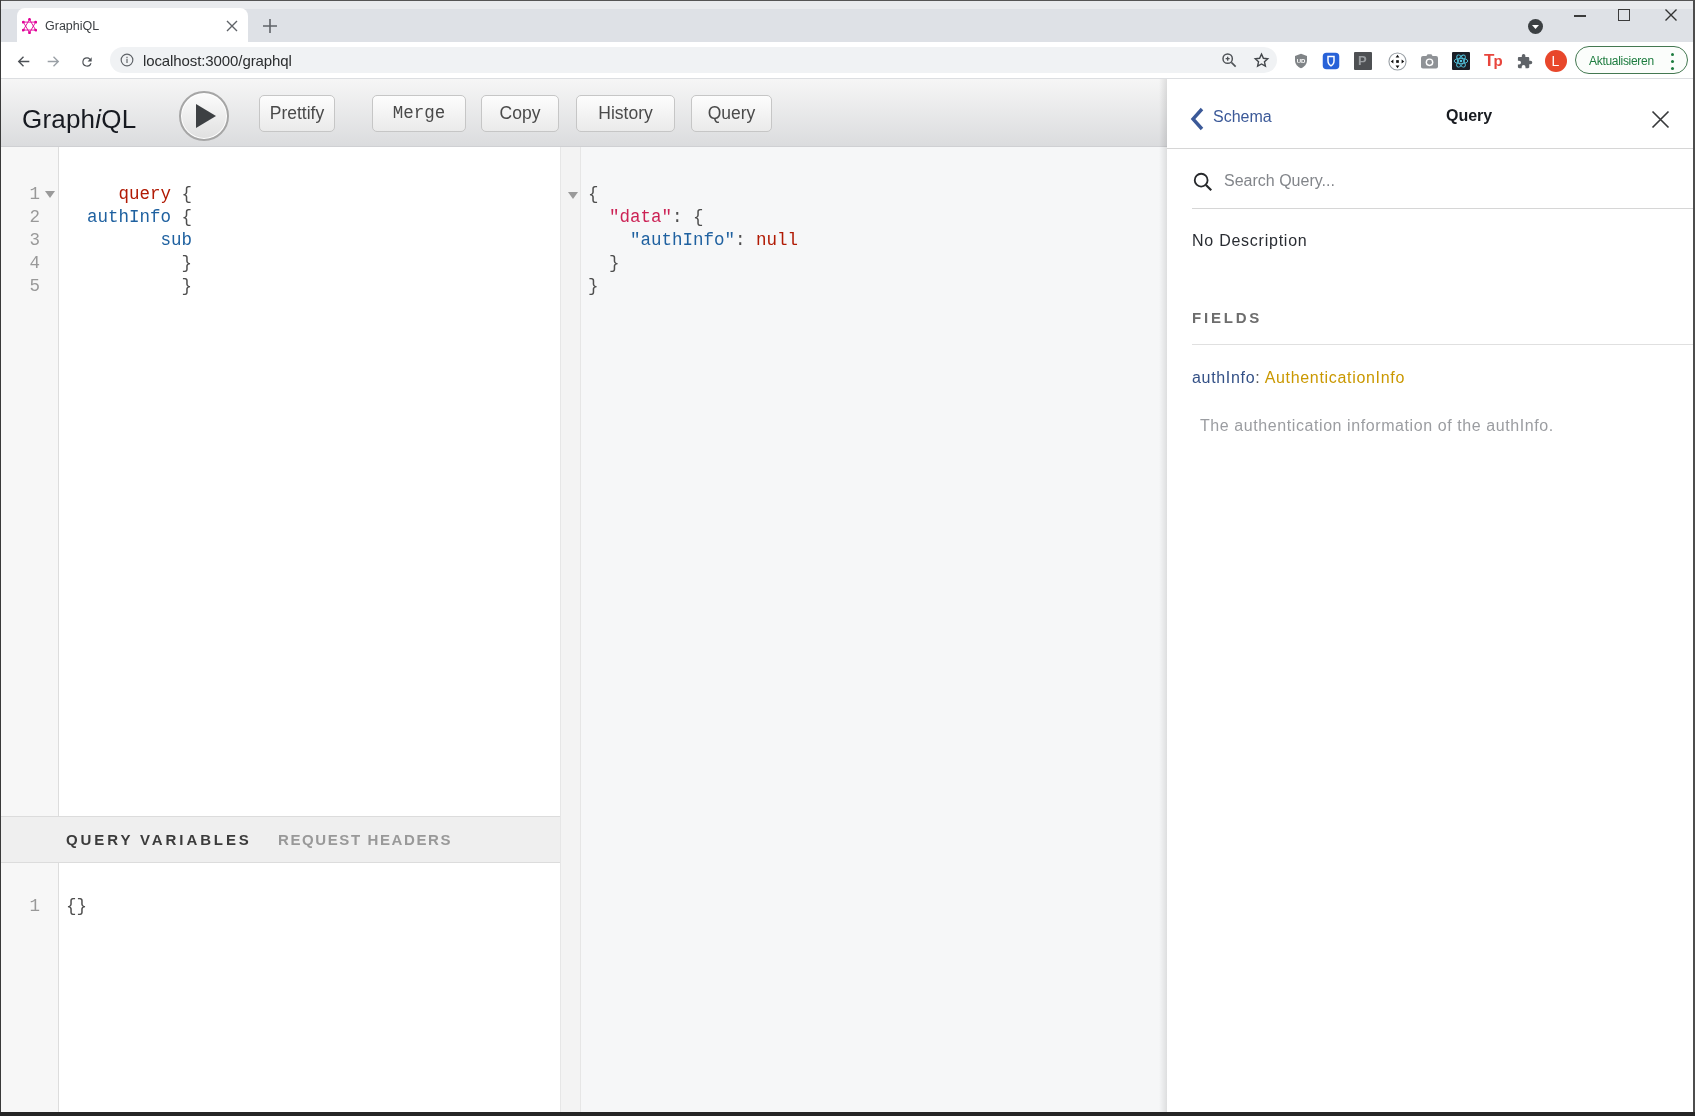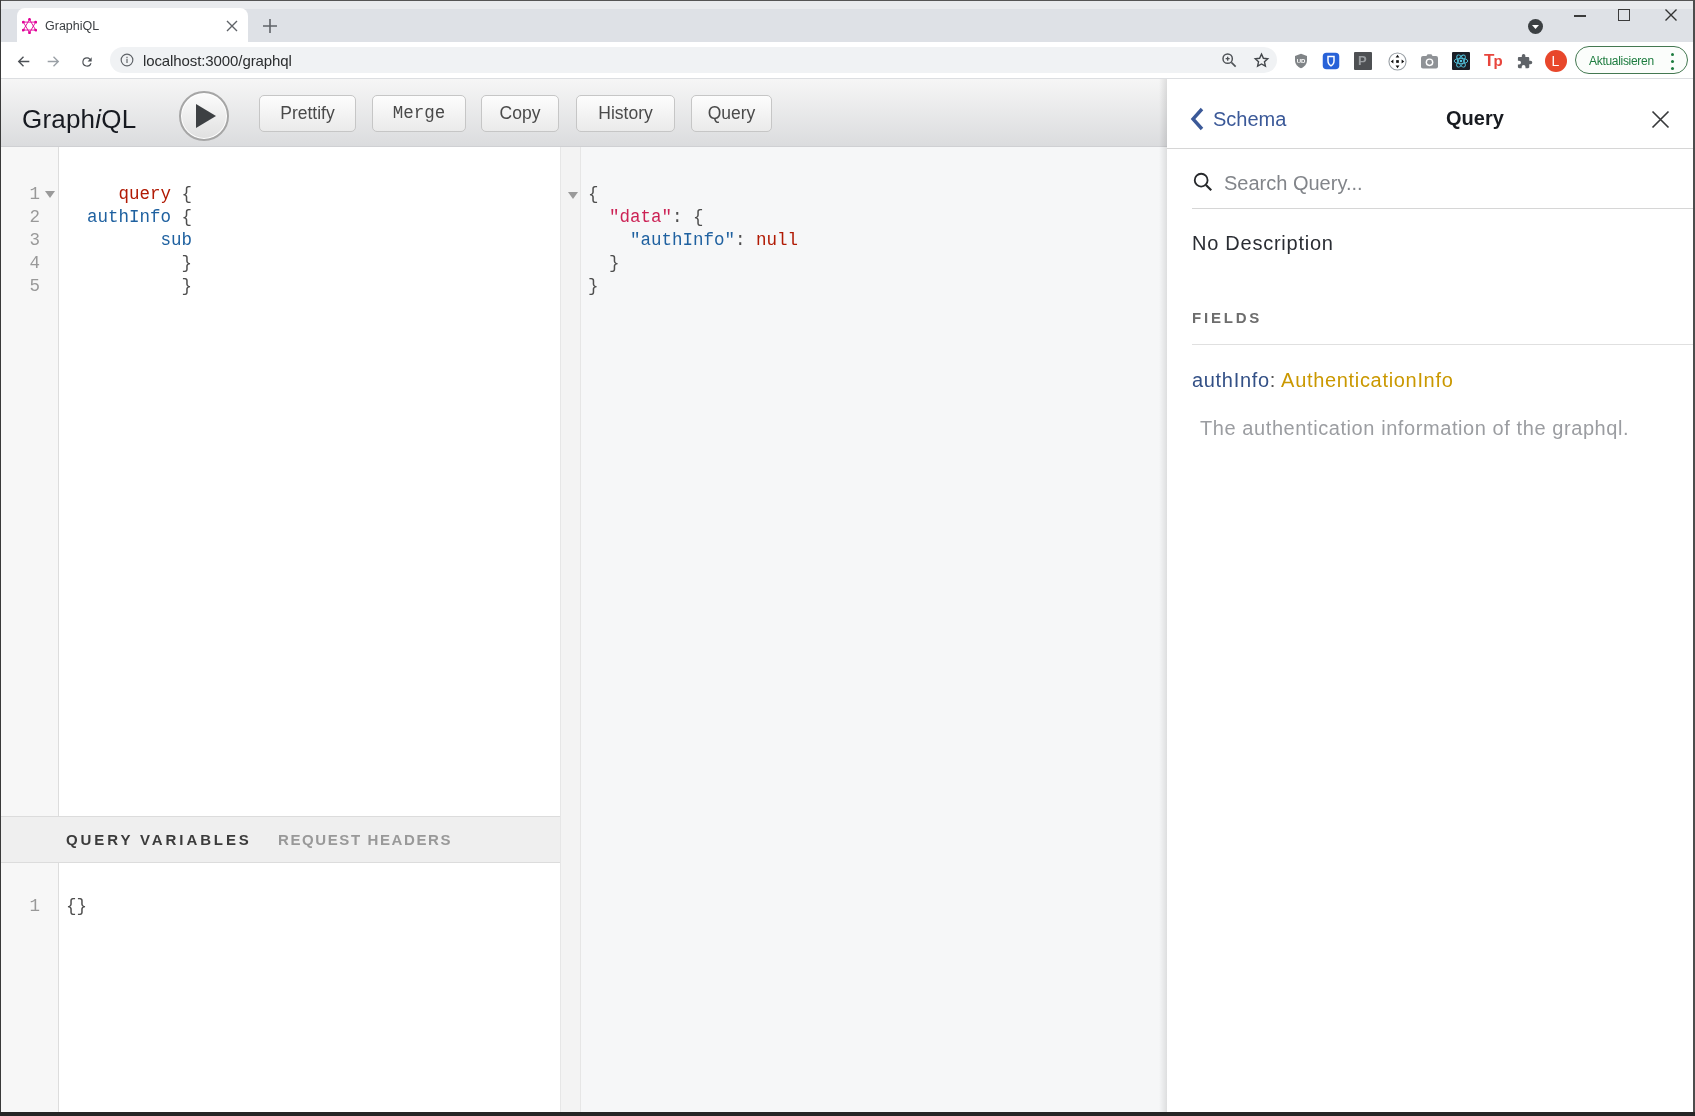--- a/index.html
+++ b/index.html
@@ -37,21 +37,21 @@
 #rpane { left:581px; top:147px; width:586px; height:965px; background:#f6f7f8; }
 .lnum { position:absolute; width:30px; text-align:right; color:#999; font-family:"Liberation Mono",monospace; font-size:17.5px; line-height:23px; }
 .fold { position:absolute; width:0; height:0; border-left:5px solid transparent; border-right:5px solid transparent; border-top:7px solid #9a9a9a; }
 .cm-k { color:#B11A04; } .cm-p { color:#1F61A0; } .cm-pu { color:#4e4e4e; } .cm-d { color:#CC2255; }
 
 .vt { position:absolute; top:831px; font-size:15px; font-weight:bold; letter-spacing:1.6px; }
 
 #docs { left:1167px; top:79px; width:526px; height:1033px; background:#fff; }
 #docshadow { left:1159px; top:79px; width:8px; height:1033px; background:linear-gradient(to right, rgba(0,0,0,0), rgba(0,0,0,0.10)); }
 #dochead { left:1167px; top:79px; width:526px; height:70px; border-bottom:1px solid #d6d6d6; background:#fff; z-index:5; }
-.doctext { position:absolute; font-size:20px; }
+.doctext { position:absolute; font-size:16px; }
 </style>
 </head>
 <body>
 
 <div class="abs" id="tabbar"></div>
 <div class="abs" style="left:0; top:1px; width:1695px; height:8px; background:#e9ebee;"></div>
 <div class="abs" id="tab"></div>
 <svg class="abs" style="left:22px; top:18px;" width="15" height="16" viewBox="0 0 100 106">
   <g stroke="#E10098" stroke-width="6" fill="none">
     <path d="M50 9 L91 80 L9 80 Z"></path>
@@ -151,21 +151,21 @@
     <span style="position:absolute; left:6.5px; top:3px; color:#fff; font-size:14px;">L</span>
   </div>
 <div class="abs" style="left:1575px; top:46px; width:113px; height:28px; border:1px solid #447851; border-radius:14px; background:#fbfdfb;"></div>
 <div class="abs" style="left:1589px; top:54px; font-size:12px; letter-spacing:-0.3px; color:#1d7c3f;">Aktualisieren</div>
 <div class="abs" style="left:1671px; top:53px; width:3.2px; height:3.2px; border-radius:50%; background:#1d7c3f; box-shadow:0 7px 0 #1d7c3f, 0 14px 0 #1d7c3f;"></div>
 
 <div class="abs" id="topbar"></div>
 <div class="abs" id="logo">Graph<i>i</i>QL</div>
 <div class="abs" id="playbtn"></div>
 <div class="abs" id="playtri"></div>
-<div class="abs tbtn" style="left:259px; width:97px;">Prettify</div>
+<div class="abs tbtn" style="left:259px; width:76px;">Prettify</div>
 <div class="abs tbtn" style="left:372px; width:94px;font-family:Liberation Mono, monospace;">Merge</div>
 <div class="abs tbtn" style="left:481px; width:78px;">Copy</div>
 <div class="abs tbtn" style="left:576px; width:99px;">History</div>
 <div class="abs tbtn" style="left:691px; width:81px;">Query</div>
 
 <div class="abs" id="qeditor"></div>
 <div class="abs" id="qgutter"></div>
 <div class="abs lnum" style="left:10px; top:183px;">1</div>
 <div class="abs lnum" style="left:10px; top:206px;">2</div>
 <div class="abs lnum" style="left:10px; top:229px;">3</div>
@@ -209,18 +209,18 @@
 <svg class="abs" style="left:1192px; top:171px; z-index:6;" width="22" height="22" viewBox="0 0 24 24">
     <circle cx="10" cy="10" r="7" fill="none" stroke="#26282b" stroke-width="2"></circle>
     <path d="M15.2 15.2 L21 21" stroke="#26282b" stroke-width="2.4"></path>
   </svg>
 <div class="abs doctext" style="left:1224px; top:172px; color:#82858a; z-index:6;">Search Query...</div>
 <div class="abs" style="left:1192px; top:208px; width:503px; height:1px; background:#d6d6d6; z-index:6;"></div>
 <div class="abs doctext" style="left:1192px; top:232px; color:#2a2d33; letter-spacing:0.75px; z-index:6;">No Description</div>
 <div class="abs" style="left:1192px; top:309px; font-size:15px; font-weight:bold; letter-spacing:2.8px; color:#6d6d6d; z-index:6;text-align:right;">FIELDS</div>
 <div class="abs" style="left:1192px; top:344px; width:503px; height:1px; background:#e0e0e0; z-index:6;"></div>
 <div class="abs doctext" style="left:1192px; top:369px; letter-spacing:0.68px; z-index:6;"><span style="color:#335086;">authInfo</span><span style="color:#555;">: </span><span style="color:#CA9800;">AuthenticationInfo</span></div>
-<div class="abs doctext" style="left:1200px; top:417px; color:#9b9da1; letter-spacing:0.58px; z-index:6;">The authentication information of the graphql.</div>
+<div class="abs doctext" style="left:1200px; top:417px; color:#9b9da1; letter-spacing:0.58px; z-index:6;">The authentication information of the authInfo.</div>
 
 <div class="abs" id="frame-top"></div>
 <div class="abs" id="frame-left"></div>
 <div class="abs" id="frame-right"></div>
 <div class="abs" id="frame-bottom"></div>
 
 </body></html>

